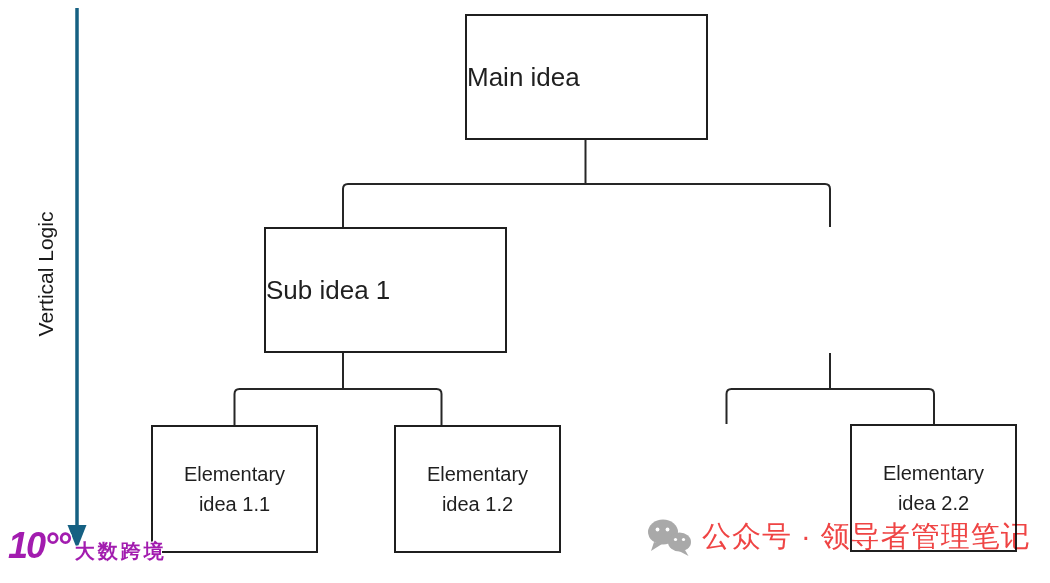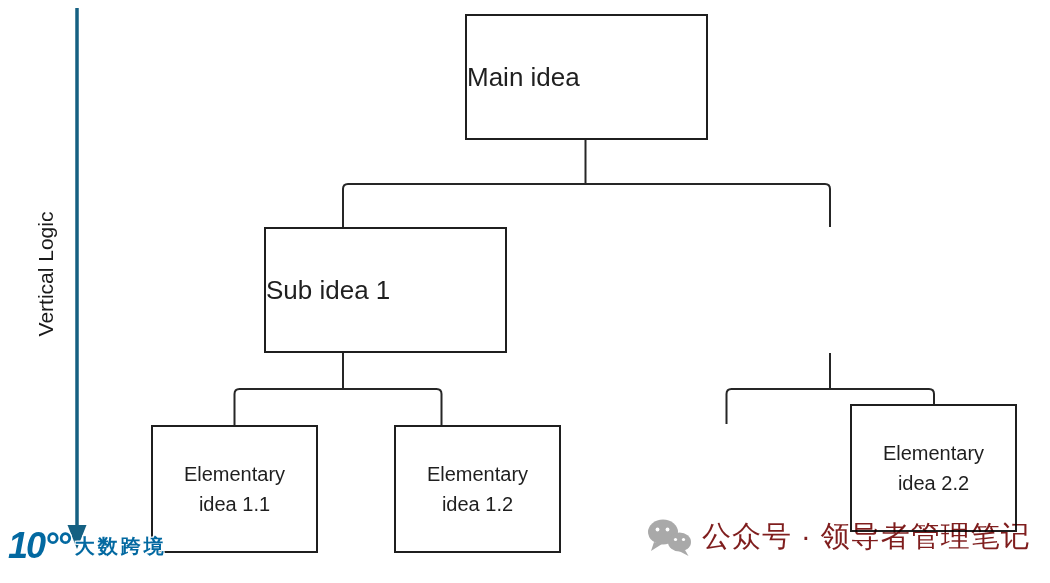--- a/index.html
+++ b/index.html
@@ -31,39 +31,39 @@
     z-index: 2;
   }
   .node.big { width: 243px; height: 126px; font-size: 26px; }
   .node.small { width: 167px; height: 128px; font-size: 20px; line-height: 1.5; padding: 0 14px; }
   #node-main { left: 465px; top: 14px; }
   #node-sub1 { left: 222px; top: 227px; margin-left: 42px; }
   #node-sub2 { left: 709px; top: 227px; }
   #node-e11 { left: 151px; top: 425px; }
   #node-e12 { left: 358px; top: 425px; margin-left: 36px; }
   #node-e21 { left: 643px; top: 424px; }
-  #node-e22 { left: 850px; top: 404px; }
+  #node-e22 { left: 850px; top: 424px; }
   .vlabel {
     position: absolute;
     left: 46px;
     top: 274px;
     transform: translate(-50%, -50%) rotate(-90deg);
     white-space: nowrap;
     font-size: 21px;
     color: #1a1a1a;
     z-index: 1;
   }
   .wm-left {
     position: absolute;
     left: 8px;
     top: 528px;
     display: flex;
-    align-items: center;
+    align-items: flex-end;
     gap: 6px;
-    color: #0369a1;
+    color: #a21caf;
     z-index: 3;
     text-shadow: -1px -1px 0 #ffffff, 1px -1px 0 #ffffff,
                  -1px 1px 0 #ffffff, 1px 1px 0 #ffffff;
     user-select: none;
   }
   .wm-left .wm-logo {
     font-size: 36px;
     font-weight: bold;
     font-style: italic;
     line-height: 1;
@@ -75,21 +75,21 @@
     letter-spacing: 3px;
     line-height: 1.3;
   }
   .wm-right {
     position: absolute;
     left: 646px;
     top: 517px;
     display: flex;
     align-items: center;
     gap: 10px;
-    color: #7f1d1d;
+    color: #ef4444;
     font-size: 29px;
     letter-spacing: 1px;
     z-index: 3;
     mix-blend-mode: multiply;
     white-space: nowrap;
     user-select: none;
   }
 </style>
 </head>
 <body>

